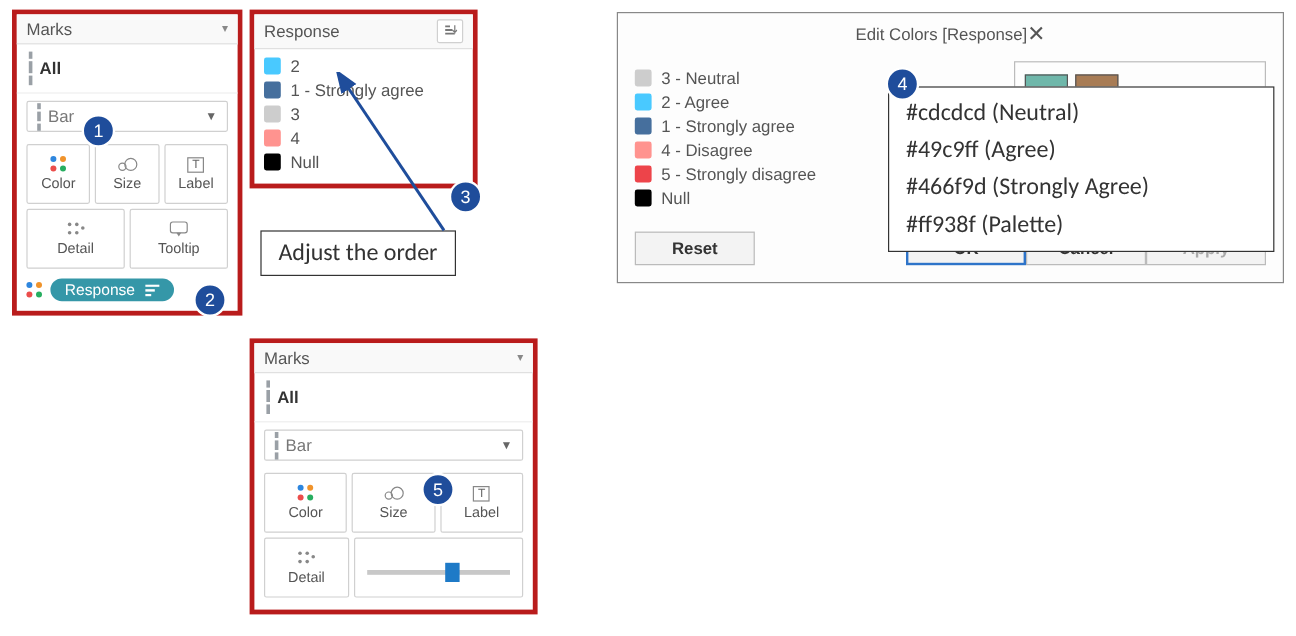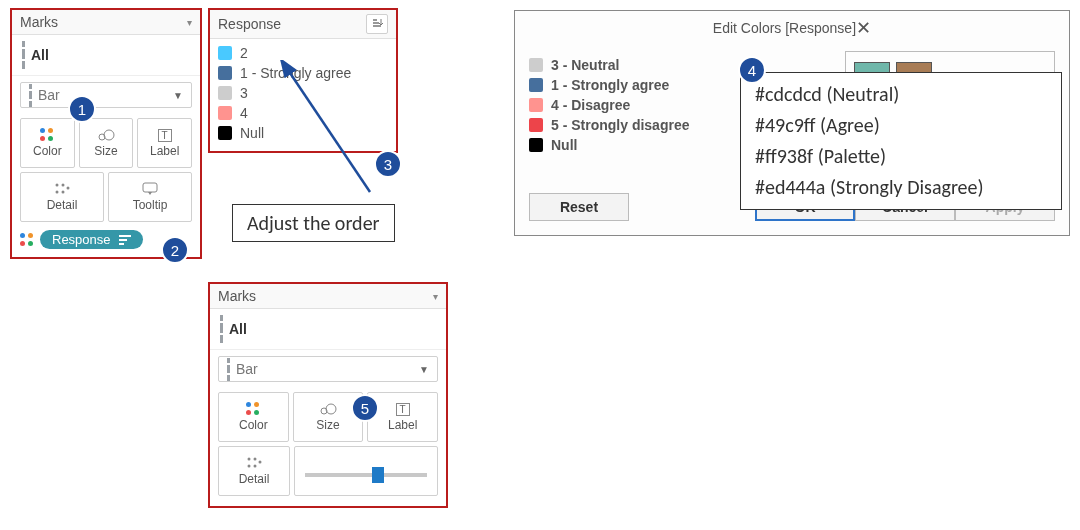--- a/index.html
+++ b/index.html
@@ -9,21 +9,21 @@
     height: 530px;
     position: relative;
     font-family: "Segoe UI", Arial, sans-serif;
     font-size: 14px;
     color: #333;
     background: #fff;
   }
   .panel {
     position: absolute;
     background: #fff;
-    border: 2px solid #b91c1c;
+    border: 4px solid #b91c1c;
   }
   .panel-title {
     padding: 4px 8px;
     color: #555;
     border-bottom: 1px solid #e0e0e0;
     background: #f9f9f9;
     display: flex;
     align-items: center;
     justify-content: space-between;
   }
@@ -349,21 +349,21 @@
 
 <svg class="arrow-svg" style="left:278px; top:60px;" width="110" height="140">
   <defs>
     <marker id="ah" markerWidth="10" markerHeight="10" refX="2" refY="3" orient="auto">
       <path d="M0,0 L0,6 L8,3 z" fill="#1f4d9b"></path>
     </marker>
   </defs>
   <line x1="92" y1="132" x2="10" y2="10" stroke="#1f4d9b" stroke-width="2.5" marker-end="url(#ah)"></line>
 </svg>
 
-<div class="annotation-box" style="left:232px; top:192px;margin-top:12px;">
+<div class="annotation-box" style="left:217px; top:192px;">
   <span>Adjust the order</span>
 </div>
 
 <div class="panel" style="left:208px; top:282px; width:240px;">
   <div class="panel-title">
     <span>Marks</span>
     <span style="font-size:10px;color:#888;">▾</span>
   </div>
   <div class="all-row">
     <span class="bars-icon">
@@ -425,24 +425,28 @@
 
 <div class="step-badge" style="left:351px; top:394px;">5</div>
 
 <div class="dialog" style="left:514px; top:10px; width:556px;">
   <div class="dialog-title">
     <span>Edit Colors [Response]</span>
     <span class="dialog-close">✕</span>
   </div>
 
   <div style="display:flex;">
-    <div class="legend-list" id="dialog-item-list" style="flex:1; padding-left:14px; padding-top:10px;font-weight:bold;">
+    <div class="legend-list" id="dialog-item-list" style="flex:1; padding-left:14px; padding-top:10px;">
         <div class="legend-item">
           <span class="swatch" style="background: rgb(205, 205, 205);"></span>
           <span>3 - Neutral</span>
+        </div>
+        <div class="legend-item">
+          <span class="swatch" style="background: rgb(73, 201, 255);"></span>
+          <span>2 - Agree</span>
         </div>
         <div class="legend-item">
           <span class="swatch" style="background: rgb(70, 111, 157);"></span>
           <span>1 - Strongly agree</span>
         </div>
         <div class="legend-item">
           <span class="swatch" style="background: rgb(255, 147, 143);"></span>
           <span>4 - Disagree</span>
         </div>
         <div class="legend-item">
@@ -487,16 +491,16 @@
       </div>
   </div>
 </div>
 
 <div class="step-badge" style="left:738px; top:56px;">4</div>
 
 <div class="annotation-box" style="left:740px; top:72px; width:322px; line-height:1.55; z-index:25;">
   <div id="color-lines">
       <div>#cdcdcd (Neutral)</div>
       <div>#49c9ff (Agree)</div>
+      <div>#466f9d (Strongly Agree)</div>
       <div>#ff938f (Palette)</div>
-      <div>#ed444a (Strongly Disagree)</div>
     </div>
 </div>
 
 </body></html>

